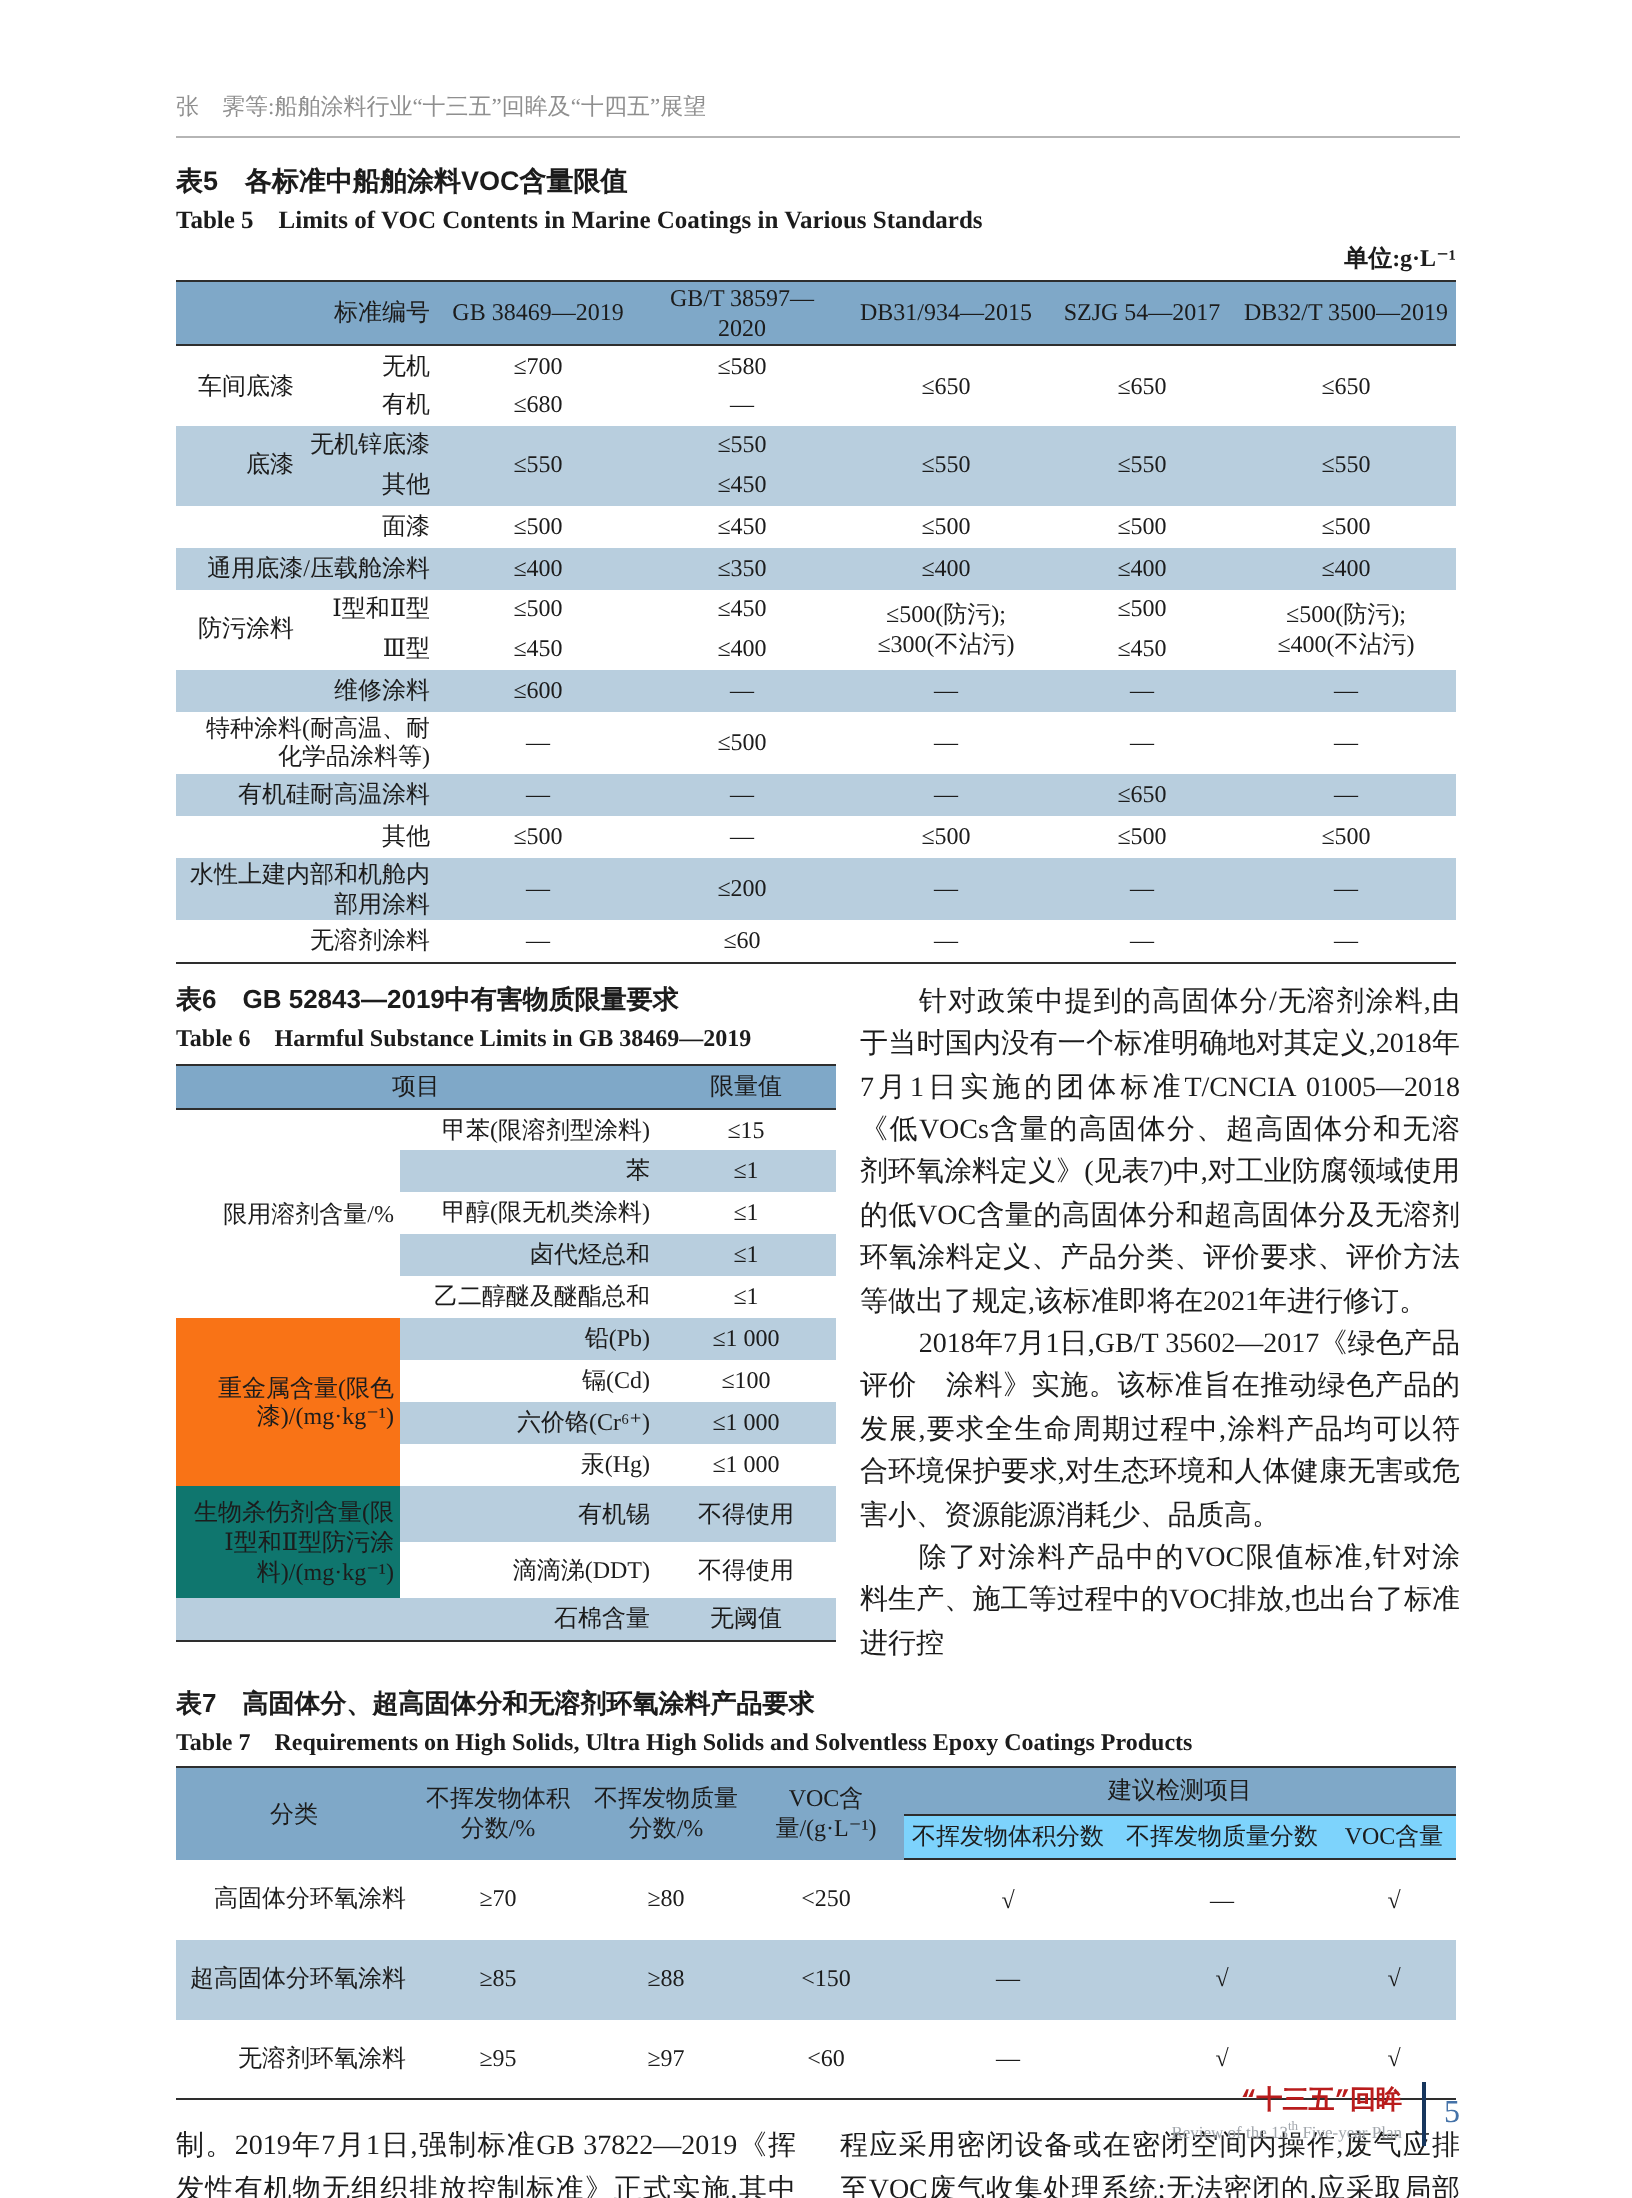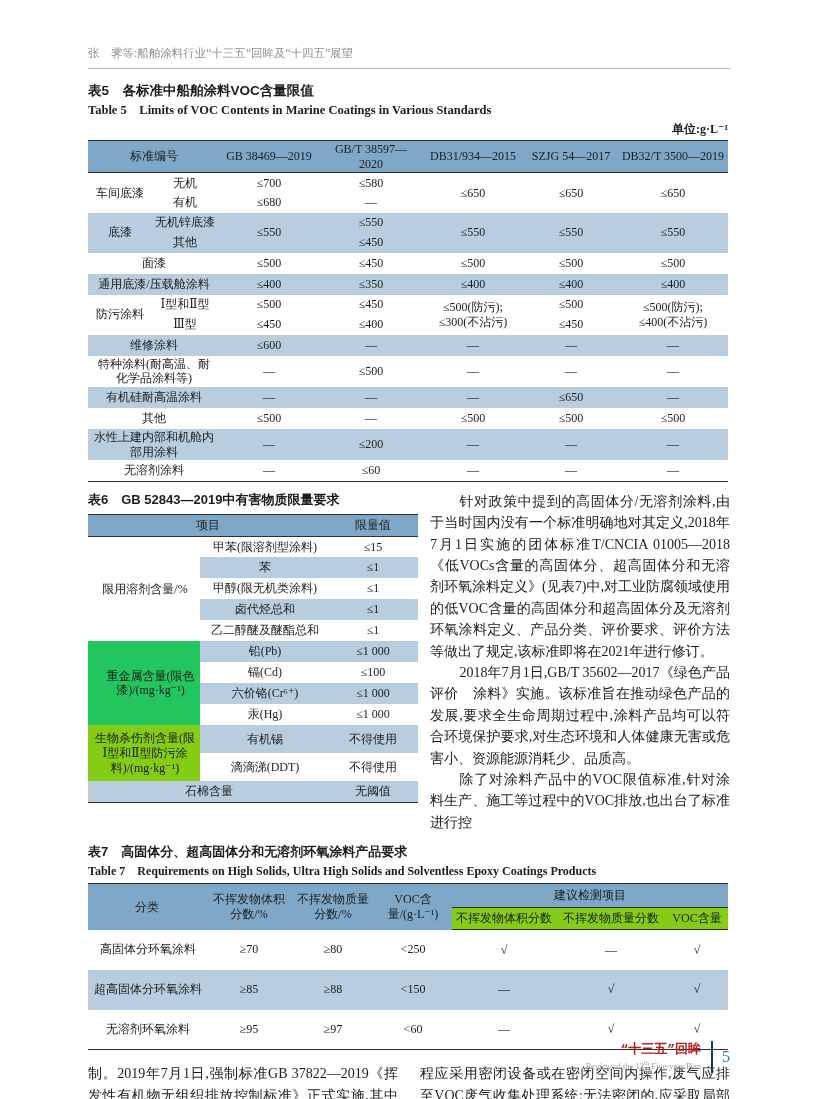--- a/index.html
+++ b/index.html
@@ -25,38 +25,38 @@
   .ten { font-weight:bold; font-size:12.5px; line-height:16px; margin-top:2px; }
   .unit { text-align:right; font-weight:bold; font-size:12px; margin:3px 2px 2px 0; }
 
   
   table { border-collapse:collapse; table-layout:fixed; font-size:12px; }
   .dtable { border-top:1.4px solid #2e2e2e; border-bottom:1.4px solid #2e2e2e; }
   td { padding:1px 3px; text-align:center; vertical-align:middle; line-height:1.22; overflow:hidden; }
   tr.th td { background:#7fa8c8; border-bottom:1px solid #2e2e2e; }
   tr.b td { background:#b8cede; }
   tr.w td { background:#ffffff; }
-  td.cat, td.sub { text-align:center; padding-left:5px; }
+  td.cat, td.sub { text-align:right; padding-left:5px; }
 
   .t5 { width:640px; }
   .t5 tr.th { height:26px; }
   .t5 tr.r1 { height:20px; }
   .t5 tr.r2 { height:21px; }
   .t5 tr.r3 { height:22px; }
 
   .t6 { width:330px; margin-top:5px; }
   .t6 tr.th { height:22px; }
   .t6 tr.r1 { height:21px; }
   .t6 tr.rb { height:28px; }
 
   .t7 { width:640px; margin-top:4px; }
   .t7 tr.th1 { height:24px; }
   .t7 tr.th1 td { border-bottom:none; }
   .t7 tr.th2 { height:22px; }
-  .t7 tr.th2 td { background:#84cc16; border-bottom:1px solid #2e2e2e; }
+  .t7 tr.th2 td { background:#7dd3fc; border-bottom:1px solid #2e2e2e; }
   .t7 td.spanh { border-bottom:1px solid #2e2e2e !important; }
   .t7 tr.r1 { height:40px; }
 
   
   .cols { display:flex; gap:12px; margin-top:9px; align-items:flex-start; }
   .col-left { width:330px; }
   .col-right { width:300px; }
   .para { font-size:14px; line-height:21.4px; text-align:justify; text-indent:2.1em; margin:0 0 0 0; }
   .para + .para { margin-top:0; }
   .para.cont { text-indent:0; }
@@ -230,20 +230,21 @@
           <td>—</td>
           <td>—</td>
         </tr>
       </tbody>
     </table>
 
     <div class="cols">
       <div class="col-left">
         <div class="tblock">
           <div class="tzh" style="font-size:13px;">表6　GB 52843—2019中有害物质限量要求</div>
+          <div class="ten" style="font-size:12px;">Table 6　Harmful Substance Limits in GB 38469—2019</div>
         </div>
         <table class="dtable t6">
           <colgroup>
               <col style="width:112px">
               <col style="width:128px">
               <col style="width:90px">
             </colgroup>
           <tbody>
             <tr class="th">
               <td colspan="2">项目</td>
@@ -265,39 +266,39 @@
             <tr class="b r1">
               <td class="sub">卤代烃总和</td>
               <td>≤1</td>
             </tr>
             <tr class="w r1">
               <td class="sub">乙二醇醚及醚酯总和</td>
               <td>≤1</td>
             </tr>
 
             <tr class="b r1">
-              <td rowspan="4" class="cat" style="background:#22c55e;padding-left:16px;">重金属含量(限色漆)/(mg·kg⁻¹)</td>
+              <td rowspan="4" class="cat" style="background:#f97316;padding-left:16px;">重金属含量(限色漆)/(mg·kg⁻¹)</td>
               <td class="sub">铅(Pb)</td>
               <td>≤1 000</td>
             </tr>
             <tr class="w r1">
               <td class="sub">镉(Cd)</td>
               <td>≤100</td>
             </tr>
             <tr class="b r1">
               <td class="sub">六价铬(Cr⁶⁺)</td>
               <td>≤1 000</td>
             </tr>
             <tr class="w r1">
               <td class="sub">汞(Hg)</td>
               <td>≤1 000</td>
             </tr>
 
             <tr class="b rb">
-              <td rowspan="2" class="cat" style="background:#84cc16;">生物杀伤剂含量(限Ⅰ型和Ⅱ型防污涂料)/(mg·kg⁻¹)</td>
+              <td rowspan="2" class="cat" style="background:#0f766e;">生物杀伤剂含量(限Ⅰ型和Ⅱ型防污涂料)/(mg·kg⁻¹)</td>
               <td class="sub">有机锡</td>
               <td>不得使用</td>
             </tr>
             <tr class="w rb">
               <td class="sub">滴滴涕(DDT)</td>
               <td>不得使用</td>
             </tr>
 
             <tr class="b r1">
               <td colspan="2" class="cat">石棉含量</td>

